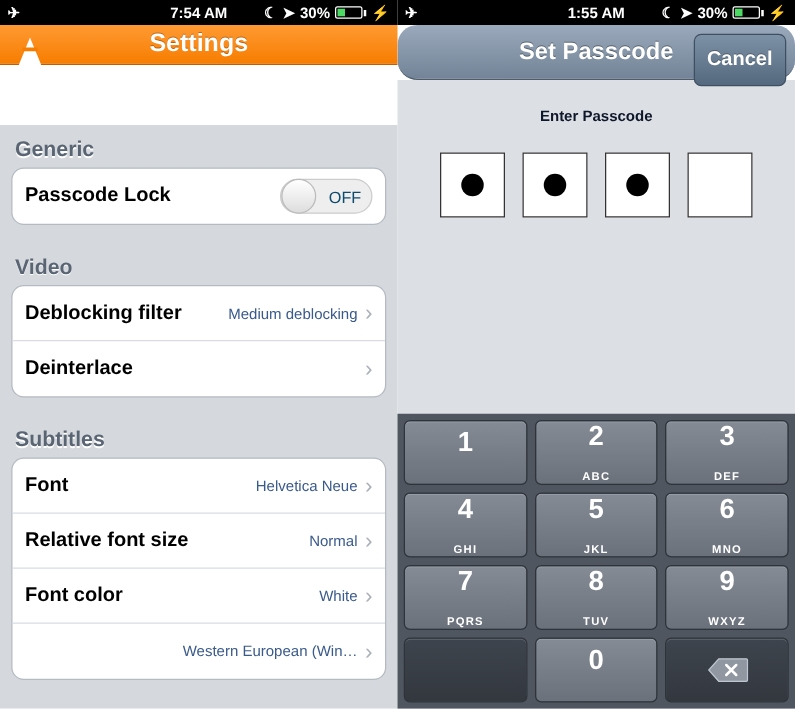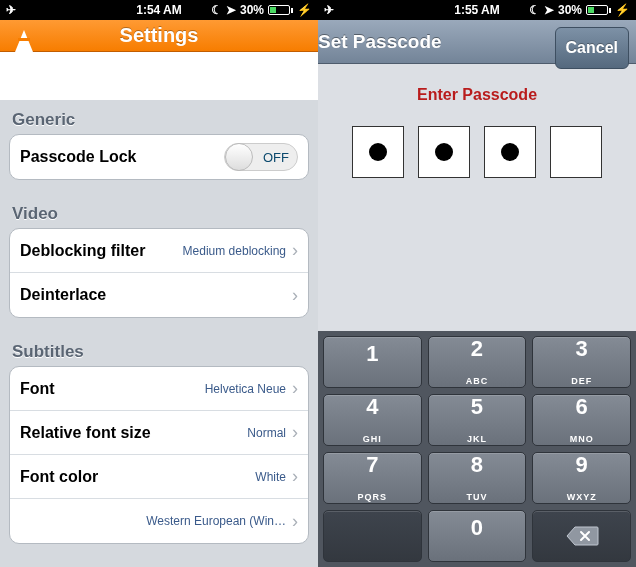--- a/index.html
+++ b/index.html
@@ -22,24 +22,24 @@
 .row { display: flex; align-items: center; height: 44px; padding: 0 10px; border-bottom: 1px solid #d8dde2; font-size: 16px; }
 .row:last-child { border-bottom: none; }
 .row-label { font-weight: bold; color: #000; flex-shrink: 0; margin-right: 8px; }
 .row-value { color: #3a5a8a; font-size: 12px; margin-left: auto; white-space: nowrap; overflow: hidden; text-overflow: ellipsis; }
 .chevron { margin-left: 6px; color: #aab0b8; font-size: 18px; }
 .toggle { margin-left: auto; width: 74px; height: 28px; border-radius: 14px; background: #eee; border: 1px solid #ccc; position: relative; display: flex; align-items: center; justify-content: flex-end; padding-right: 8px; }
 .toggle-knob { position: absolute; left: 0; top: -1px; width: 28px; height: 28px; border-radius: 14px; background: linear-gradient(#fff,#ddd); border: 1px solid #bbb; }
 .toggle-text { font-size: 13px; font-weight: normal; color: #0c4a6e; }
 
 
-.right .nav-bar { height: 44px; background: linear-gradient(#9aa9bb, #738498); display: flex; align-items: center; position: relative; color: #fff; font-size: 19px; font-weight: bold; text-shadow: 0 -1px 0 rgba(0,0,0,0.4); border-bottom: 1px solid #4e5c6c; }
+.right .nav-bar { height: 44px; background: linear-gradient(#9aa9bb, #738498); display: flex; align-items: center; justify-content: center; position: relative; color: #fff; font-size: 19px; font-weight: bold; text-shadow: 0 -1px 0 rgba(0,0,0,0.4); border-bottom: 1px solid #4e5c6c; border-radius: 16px; }
 .cancel-btn { position: absolute; right: 7px; top: 7px; height: 42px; padding: 0 10px; background: linear-gradient(#7d91a6,#55697e); border: 1px solid #3e4f61; border-radius: 6px; color: #fff; font-size: 16px; font-weight: bold; display: flex; align-items: center; text-shadow: 0 -1px 0 rgba(0,0,0,0.3); }
 .right .content { flex: 1; background: #dcdfe4; display: flex; flex-direction: column; }
-.prompt { text-align: center; margin-top: 22px; font-size: 16px; font-weight: bold; color: #b91c1c; }
+.prompt { text-align: center; margin-top: 22px; font-size: 12px; font-weight: bold; color: #0f172a; }
 .dots { display: flex; justify-content: center; gap: 14px; margin-top: 22px; }
 .dot-box { width: 52px; height: 52px; border: 1px solid #333; background: #fff; display: flex; align-items: center; justify-content: center; }
 .dot-fill { width: 18px; height: 18px; border-radius: 50%; background: #000; }
 .keypad { margin-top: auto; background: #50565f; padding: 5px 5px 5px 5px; display: grid; grid-template-columns: repeat(3, 1fr); gap: 6px; }
 .key { height: 52px; background: linear-gradient(#848b95, #6a717b); border: 1px solid #2f343b; border-radius: 5px; display: flex; flex-direction: column; align-items: center; justify-content: center; color: #fff; box-shadow: 0 1px 0 rgba(255,255,255,0.15) inset; }
 .key-num { font-size: 22px; font-weight: bold; line-height: 1; }
 .key-sub { font-size: 9px; font-weight: bold; letter-spacing: 1px; margin-top: 16px; }
 .key.blank { background: linear-gradient(#3e444d,#33383f); }
 .backspace svg { width: 34px; height: 22px; }
 .battery { display: inline-flex; align-items: center; }
@@ -48,21 +48,21 @@
 .batt-tip { width: 2px; height: 5px; background: #fff; margin-left: 1px; }
 </style>
 </head>
 <body>
 
 <div class="phone left">
   <div class="status-bar">
     <div class="status-left">
       <span>✈</span>
     </div>
-    <div class="status-center">1:54 AM</div>
+    <div class="status-center">7:54 AM</div>
     <div class="status-right">
       <span>☾</span>
       <span>➤</span>
       <span>30%</span>
       <span class="battery">
           <span class="batt-body">
             <span class="batt-fill"></span>
           </span>
           <span class="batt-tip"></span>
         </span>

